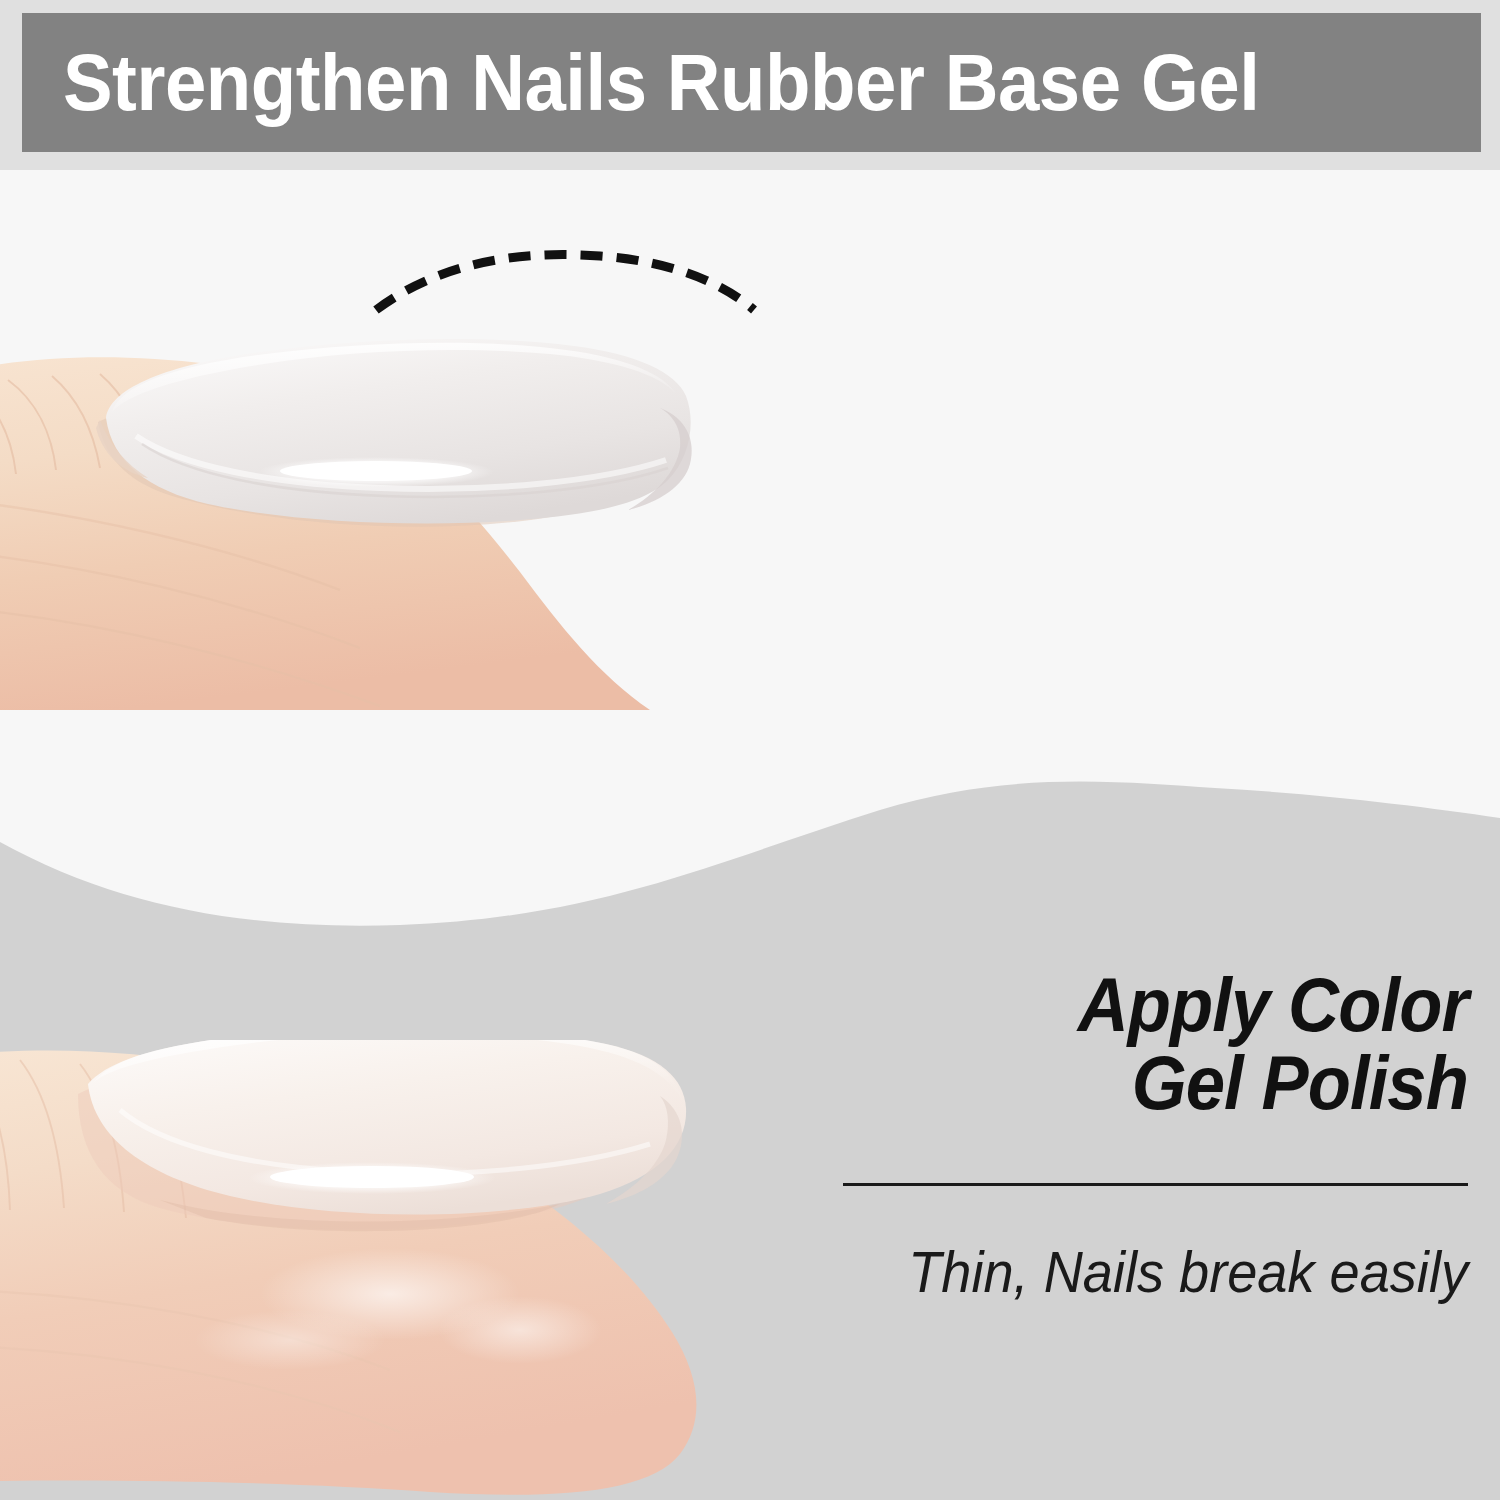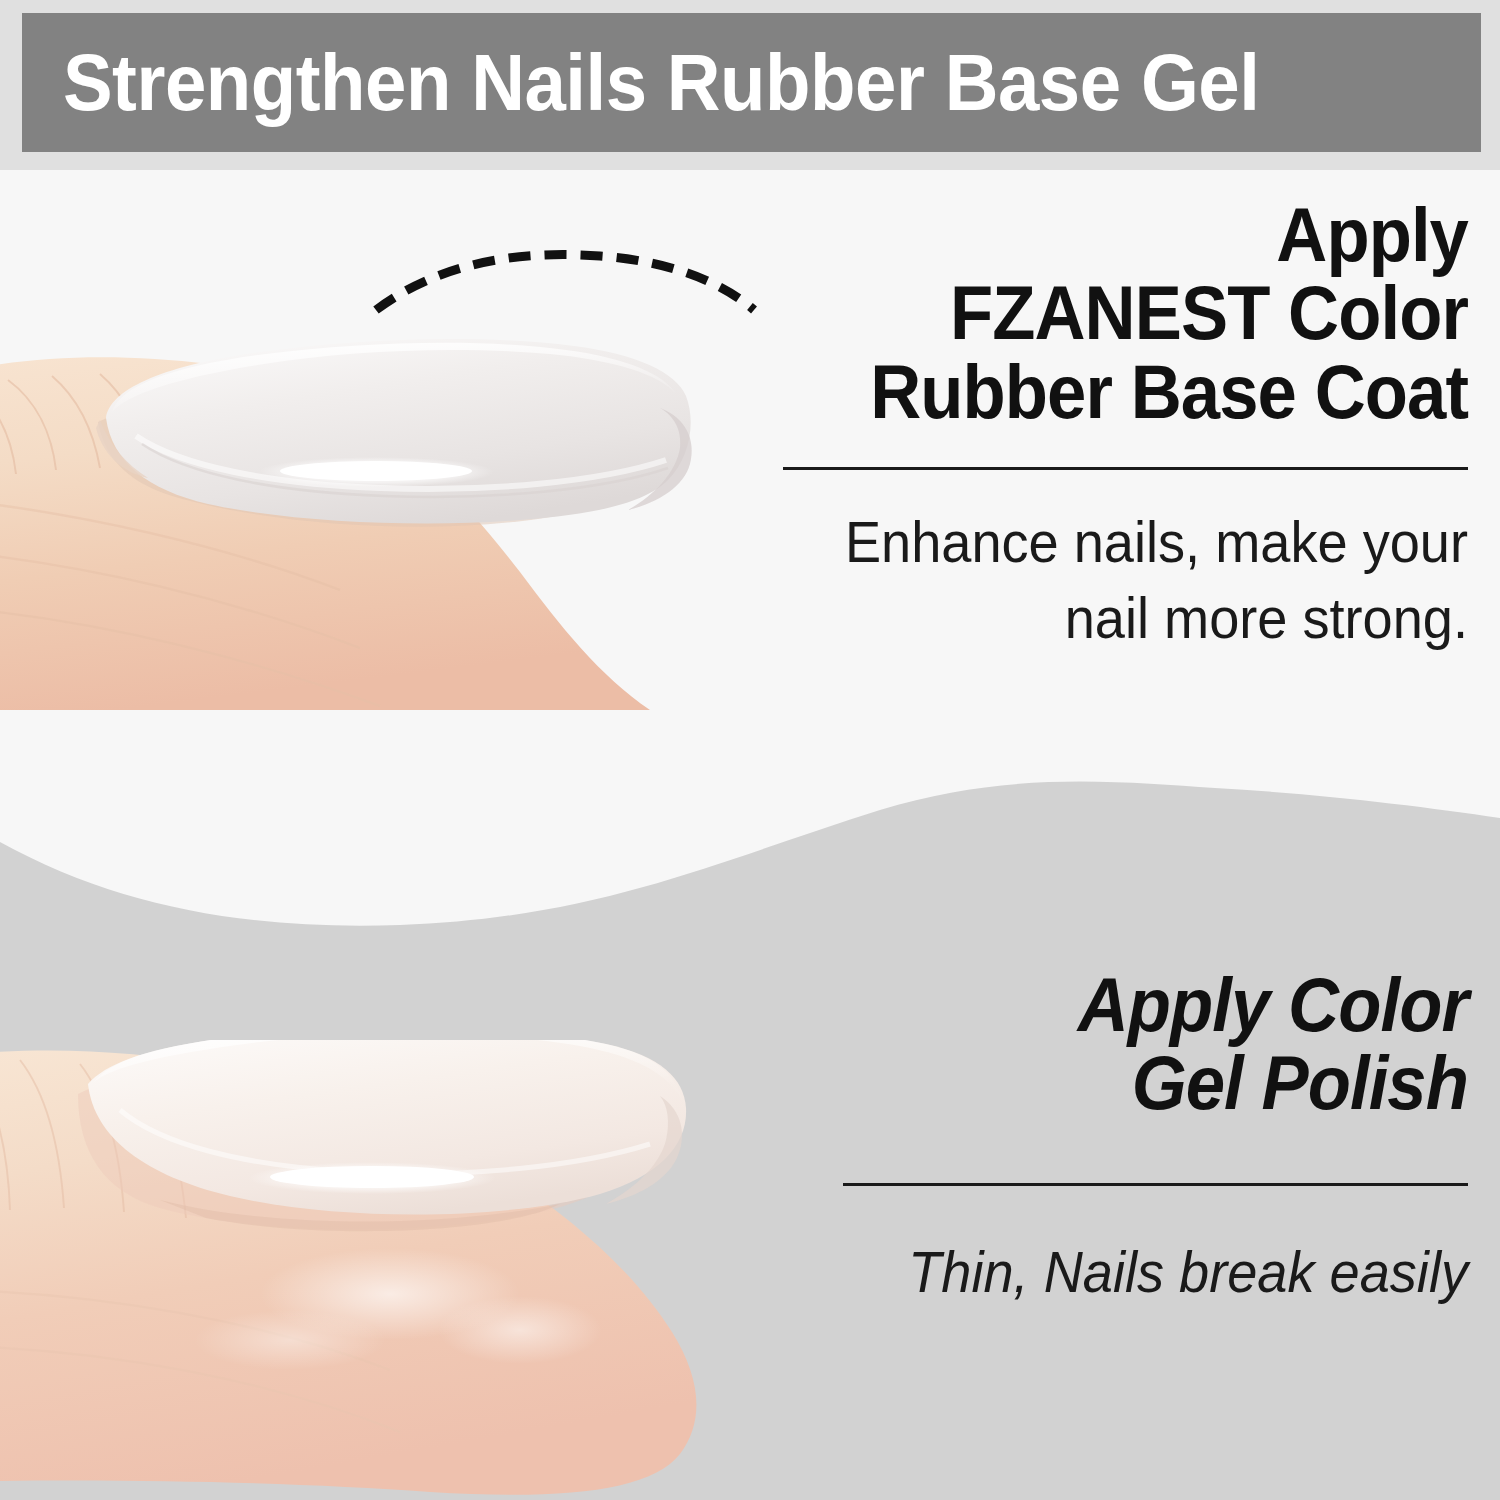--- a/index.html
+++ b/index.html
@@ -226,32 +226,20 @@
       <ellipse cx="416" cy="182" rx="118" ry="15" fill="url(#tipGlowTop)"></ellipse>
       <ellipse cx="416" cy="181" rx="96" ry="10" fill="#ffffff"></ellipse>
 
       <path d="M700,118 C726,128 736,150 730,174 C724,196 700,212 668,220
                C696,204 716,182 720,158 C722,140 714,126 700,118 Z" fill="#d5cecd" opacity="0.75"></path>
 
       <path d="M140,130 C150,156 166,174 188,188 C160,182 142,162 136,138 Z" fill="#e8d3c4" opacity="0.8"></path>
     </svg>
   </div>
 
-  <div class="panel panel-top">
-    <h2 class="headline">
-      <span class="headline-line">Apply</span>
-      <span class="headline-line">FZANEST Color</span>
-      <span class="headline-line">Rubber Base Coat</span>
-    </h2>
-    <div class="rule"></div>
-    <p class="subtext">
-      <span class="subtext-line">Enhance nails, make your</span>
-      <span class="subtext-line">nail more strong.</span>
-    </p>
-  </div>
 
   <div class="finger-bottom">
     <svg viewBox="0 0 800 460" aria-hidden="true">
       <defs>
         <linearGradient id="skinBot" x1="0" y1="0" x2="0.3" y2="1">
           <stop offset="0%" stop-color="#f8e6d4"></stop>
           <stop offset="28%" stop-color="#f4dcc8"></stop>
           <stop offset="58%" stop-color="#f1cdb8"></stop>
           <stop offset="100%" stop-color="#eec1ae"></stop>
         </linearGradient>

